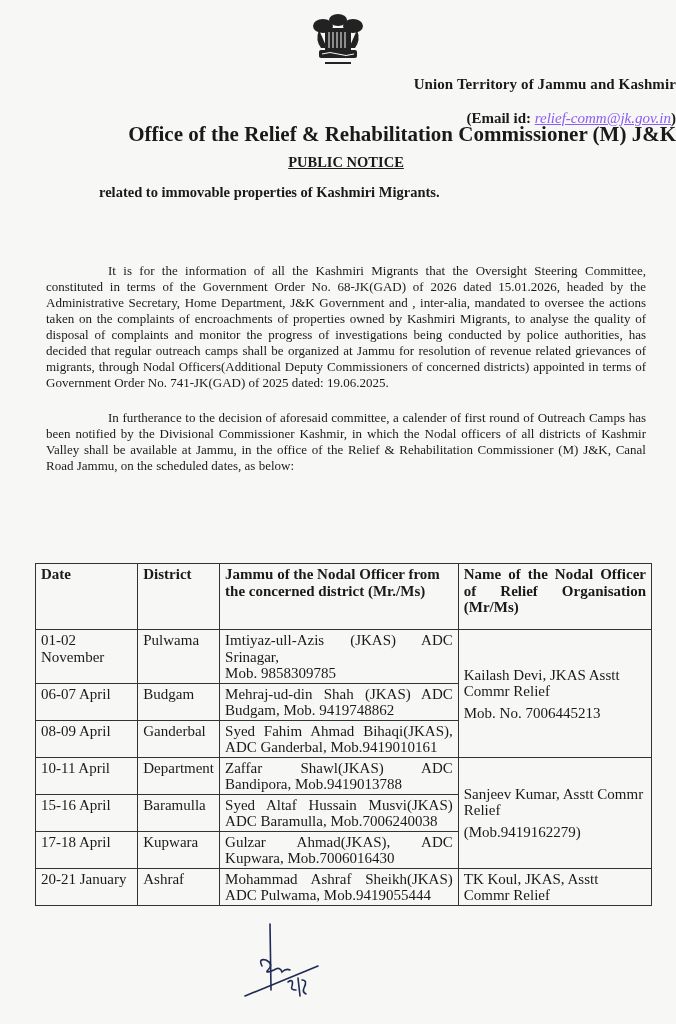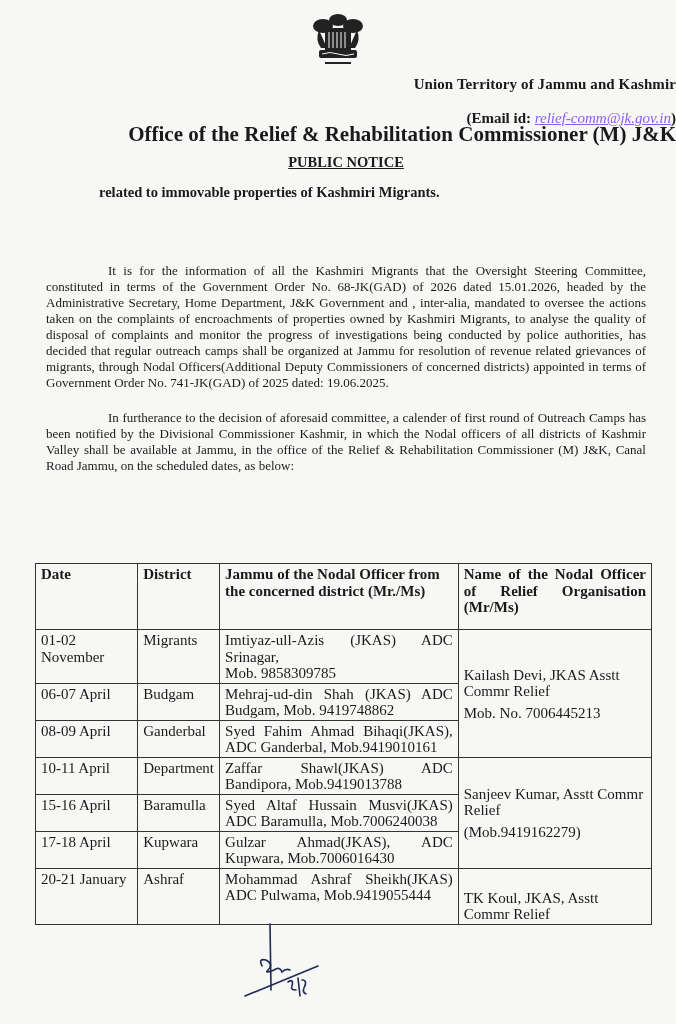--- a/index.html
+++ b/index.html
@@ -97,21 +97,21 @@
     <tr>
       <th class="col-date">Date</th>
       <th class="col-district">District</th>
       <th class="col-nodal">Jammu of the Nodal Officer from the concerned district (Mr./Ms)</th>
       <th class="col-relief relief">Name of the Nodal Officer of Relief Organisation (Mr/Ms)</th>
     </tr>
   </thead>
   <tbody>
     <tr>
       <td>01-02 November</td>
-      <td>Migrants</td>
+      <td>Pulwama</td>
       <td class="nodal">
         <span>Imtiyaz-ull-Azis (JKAS) ADC Srinagar,</span><br>
         <span>Mob. 9858309785</span>
       </td>
       <td class="relief-cell" rowspan="3">
         <span class="r-name">Kailash Devi, JKAS  Asstt Commr Relief</span>
         <span class="r-mob">Mob. No. 7006445213</span>
       </td>
     </tr>
     <tr>
@@ -140,21 +140,21 @@
     </tr>
     <tr>
       <td>17-18 April</td>
       <td>Kupwara</td>
       <td class="nodal">Gulzar Ahmad(JKAS), ADC Kupwara, Mob.7006016430</td>
     </tr>
     <tr>
       <td>20-21 January</td>
       <td>Ashraf</td>
       <td class="nodal">Mohammad Ashraf Sheikh(JKAS) ADC Pulwama, Mob.9419055444</td>
-      <td class="relief-cell" style="vertical-align:top; padding-top:21px;">
+      <td class="relief-cell" style="vertical-align:top; padding-top:2px;">
         <span class="r-name">TK Koul, JKAS,  Asstt Commr Relief</span>
       </td>
     </tr>
   </tbody>
 </table>
 
 <svg class="signature" viewBox="0 0 100 80">
   <g fill="none" stroke="#1f2a55" stroke-width="1.6" stroke-linecap="round">
     <path d="M30 6 L31 72"></path>
     <path d="M22 48 Q18 40 26 42 Q34 46 28 52 Q24 56 34 52 Q40 48 42 54 Q46 50 50 52"></path>

